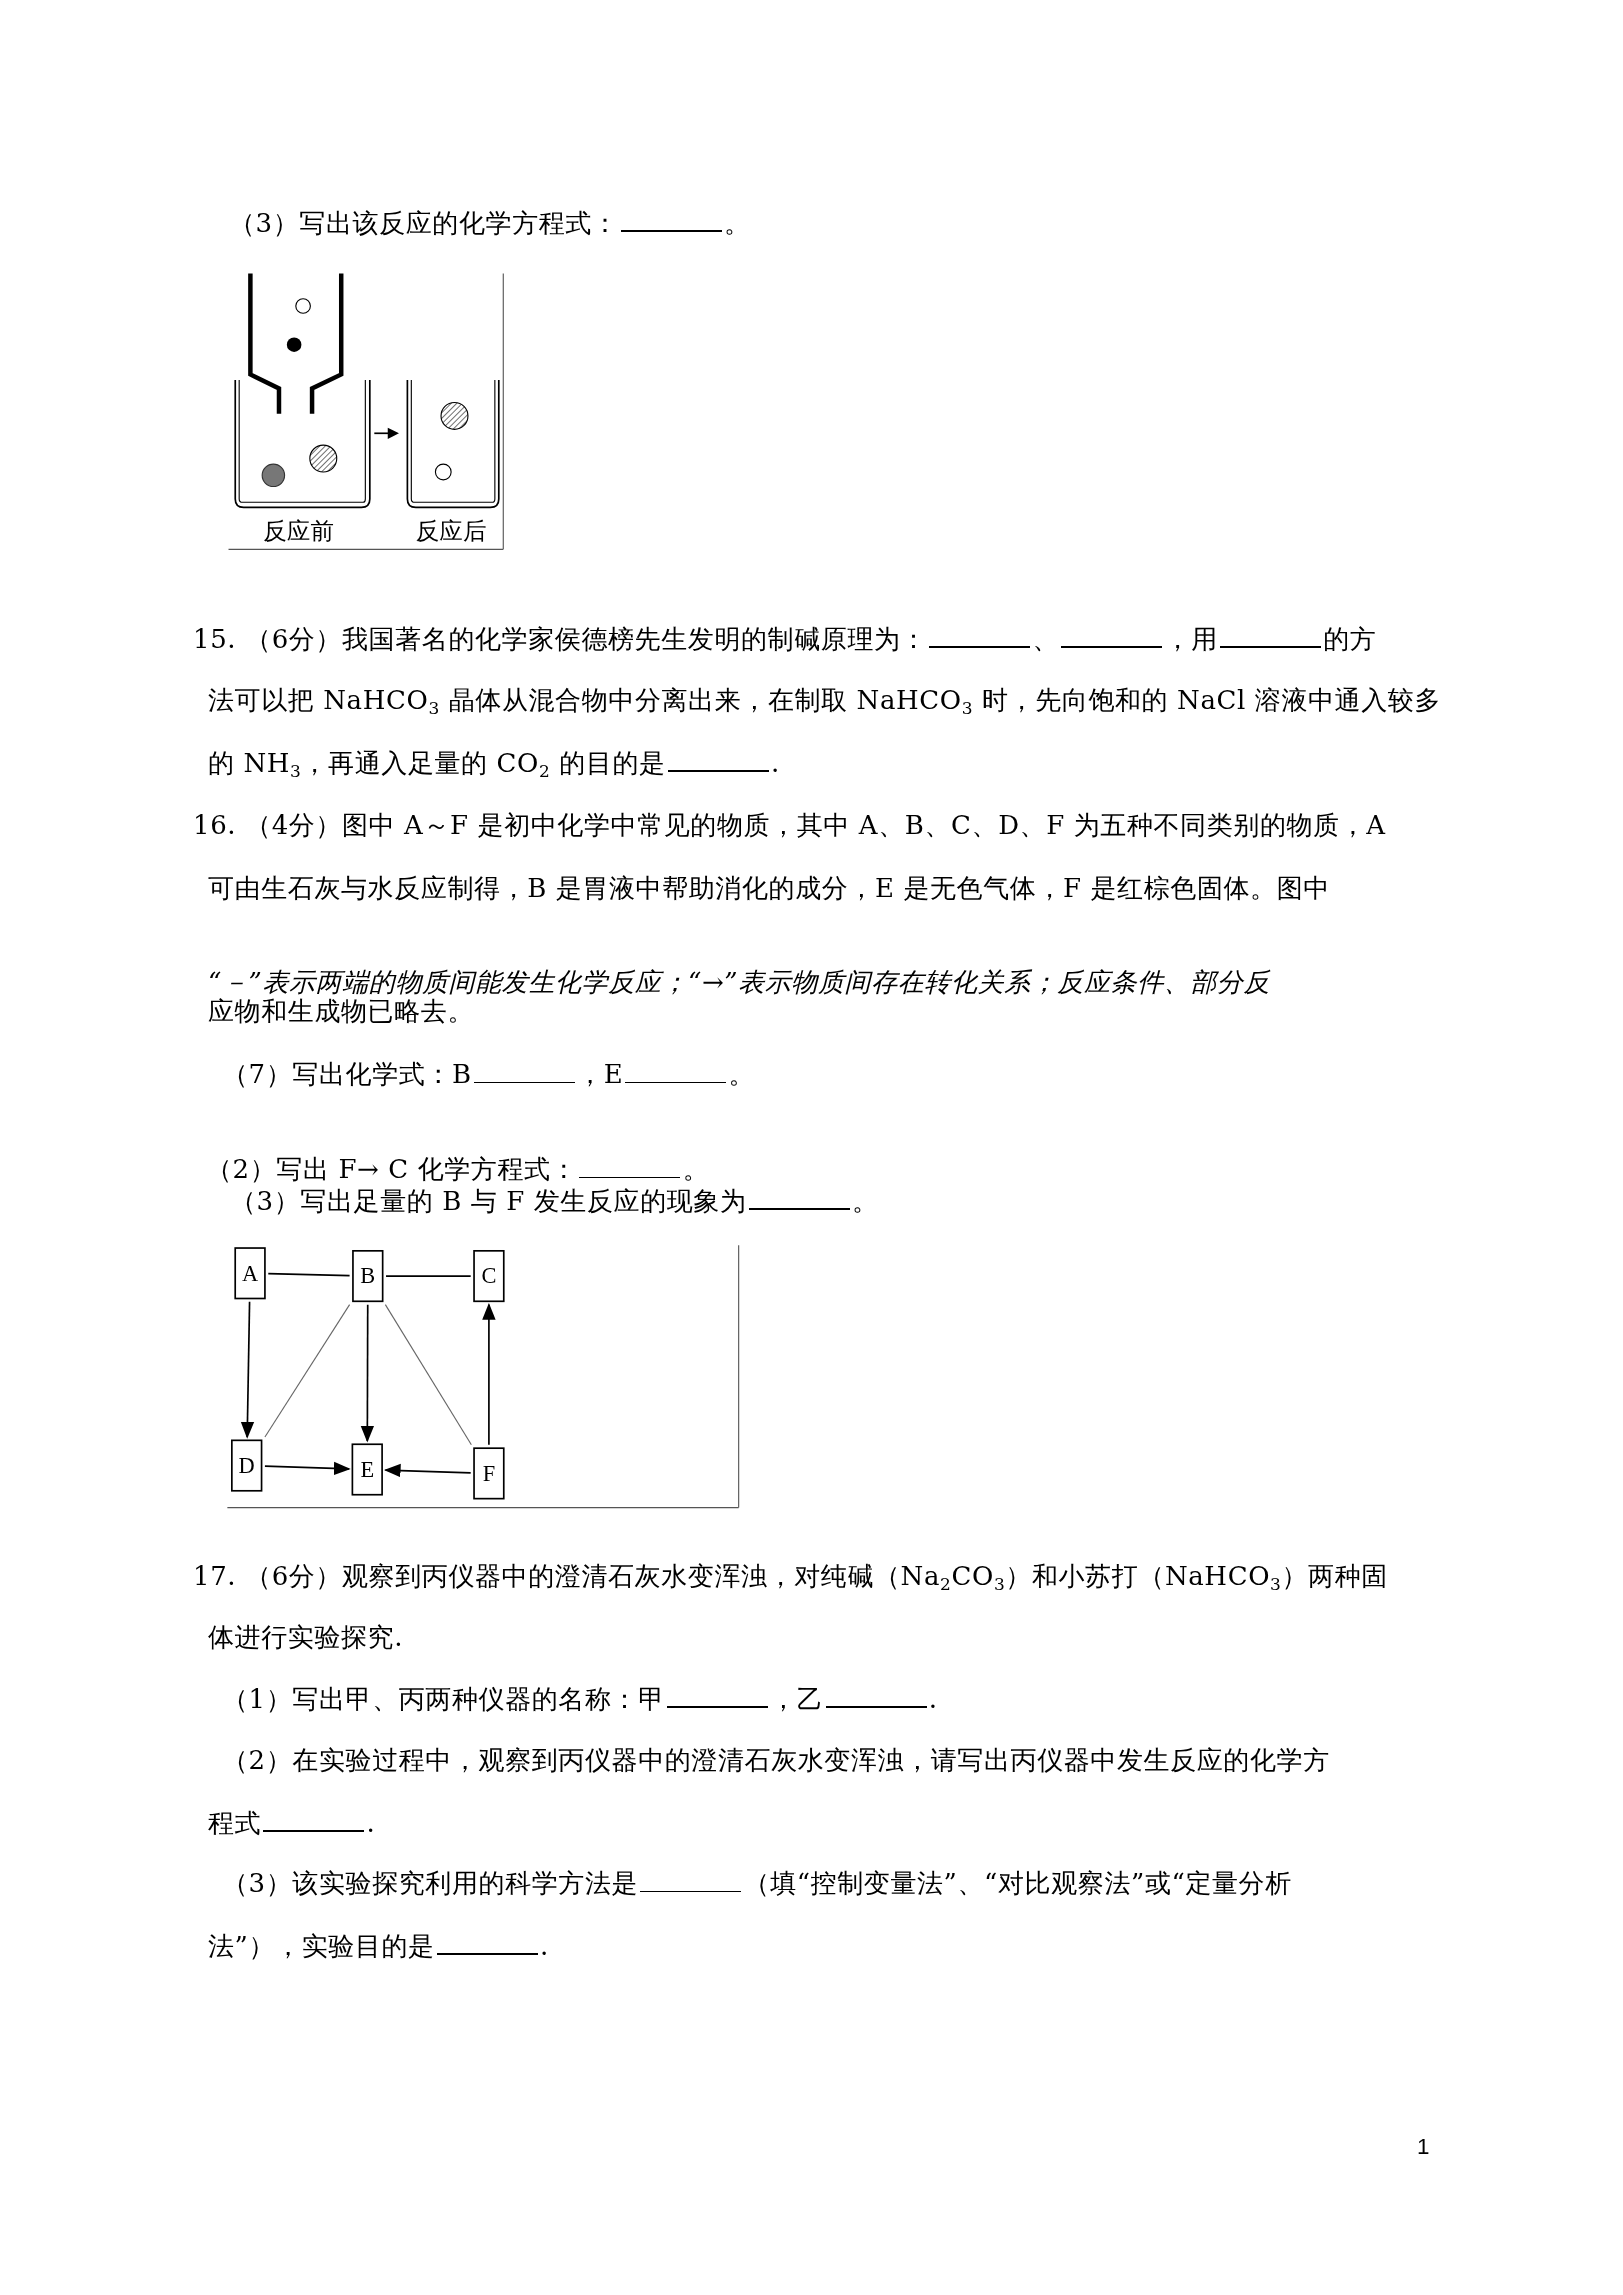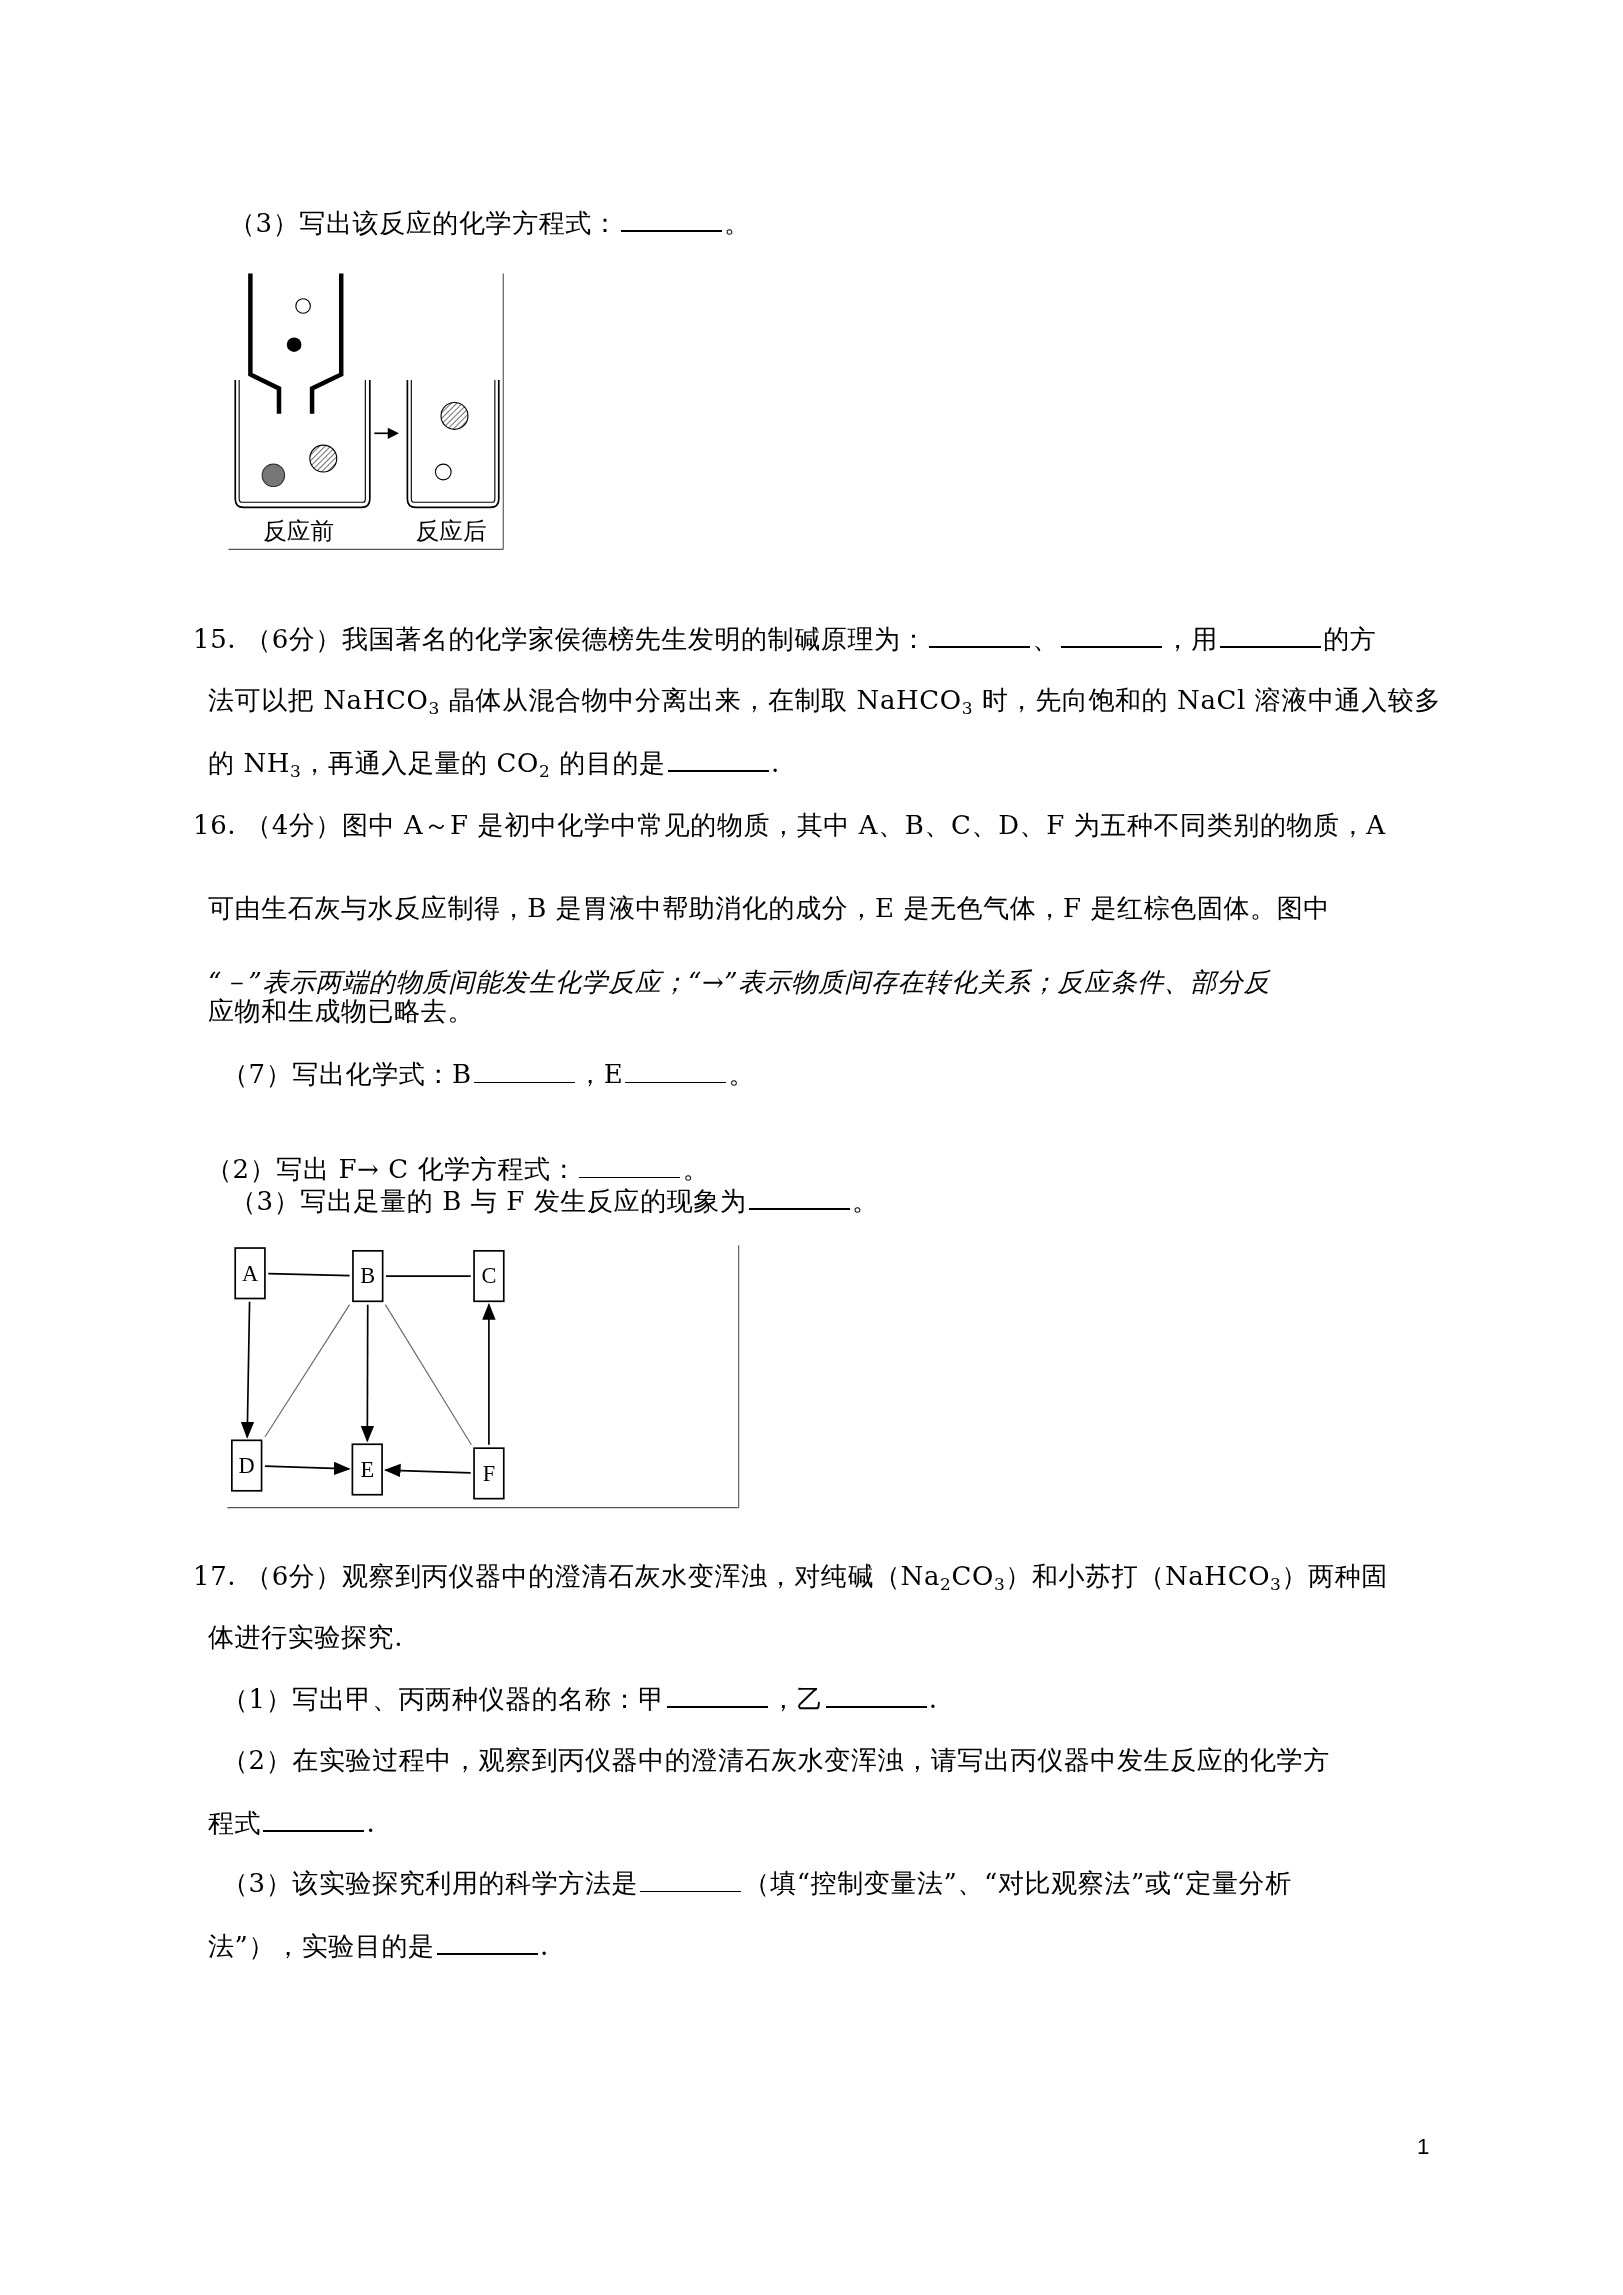--- a/index.html
+++ b/index.html
@@ -61,21 +61,21 @@
   <span>法可以把 NaHCO</span><sub>3</sub><span> 晶体从混合物中分离出来，在制取 NaHCO</span><sub>3</sub><span> 时，先向饱和的 NaCl 溶液中通入较多</span>
 </div>
 <div class="line" style="left:208px; top:745px;">
   <span>的 NH</span><sub>3</sub><span>，再通入足量的 CO</span><sub>2</sub><span> 的目的是</span><span class="blank"></span><span>.</span>
 </div>
 
 <div class="line" style="left:193px; top:808px;">
   <span>16.</span>
   <span>（4分）</span><span>图中 A～F 是初中化学中常见的物质，其中 A、B、C、D、F 为五种不同类别的物质，A</span>
 </div>
-<div class="line" style="left:208px; top:871px;margin-top:20px;"><span>可由生石灰与水反应制得，B 是胃液中帮助消化的成分，E 是无色气体，F 是红棕色固体。图中</span></div>
+<div class="line" style="left:208px; top:871px;"><span>可由生石灰与水反应制得，B 是胃液中帮助消化的成分，E 是无色气体，F 是红棕色固体。图中</span></div>
 <div class="line" style="left:208px; top:965px;font-style:italic;"><span>“－”表示两端的物质间能发生化学反应；“→”表示物质间存在转化关系；反应条件、部分反</span></div>
 <div class="line" style="left:208px; top:994px;"><span>应物和生成物已略去。</span></div>
 <div class="line" style="left:222px; top:1057px;">
   <span>（7）写出化学式：B</span><span class="blank thin"></span><span>，E</span><span class="blank thin"></span><span>。</span>
 </div>
 <div class="line" style="left:206px; top:1120px;margin-top:32px;">
   <span>（2）写出 F→ C 化学方程式：</span><span class="blank thin"></span><span>。</span>
 </div>
 <div class="line" style="left:230px; top:1183px;">
   <span>（3）写出足量的 B 与 F 发生反应的现象为</span><span class="blank"></span><span>。</span>

